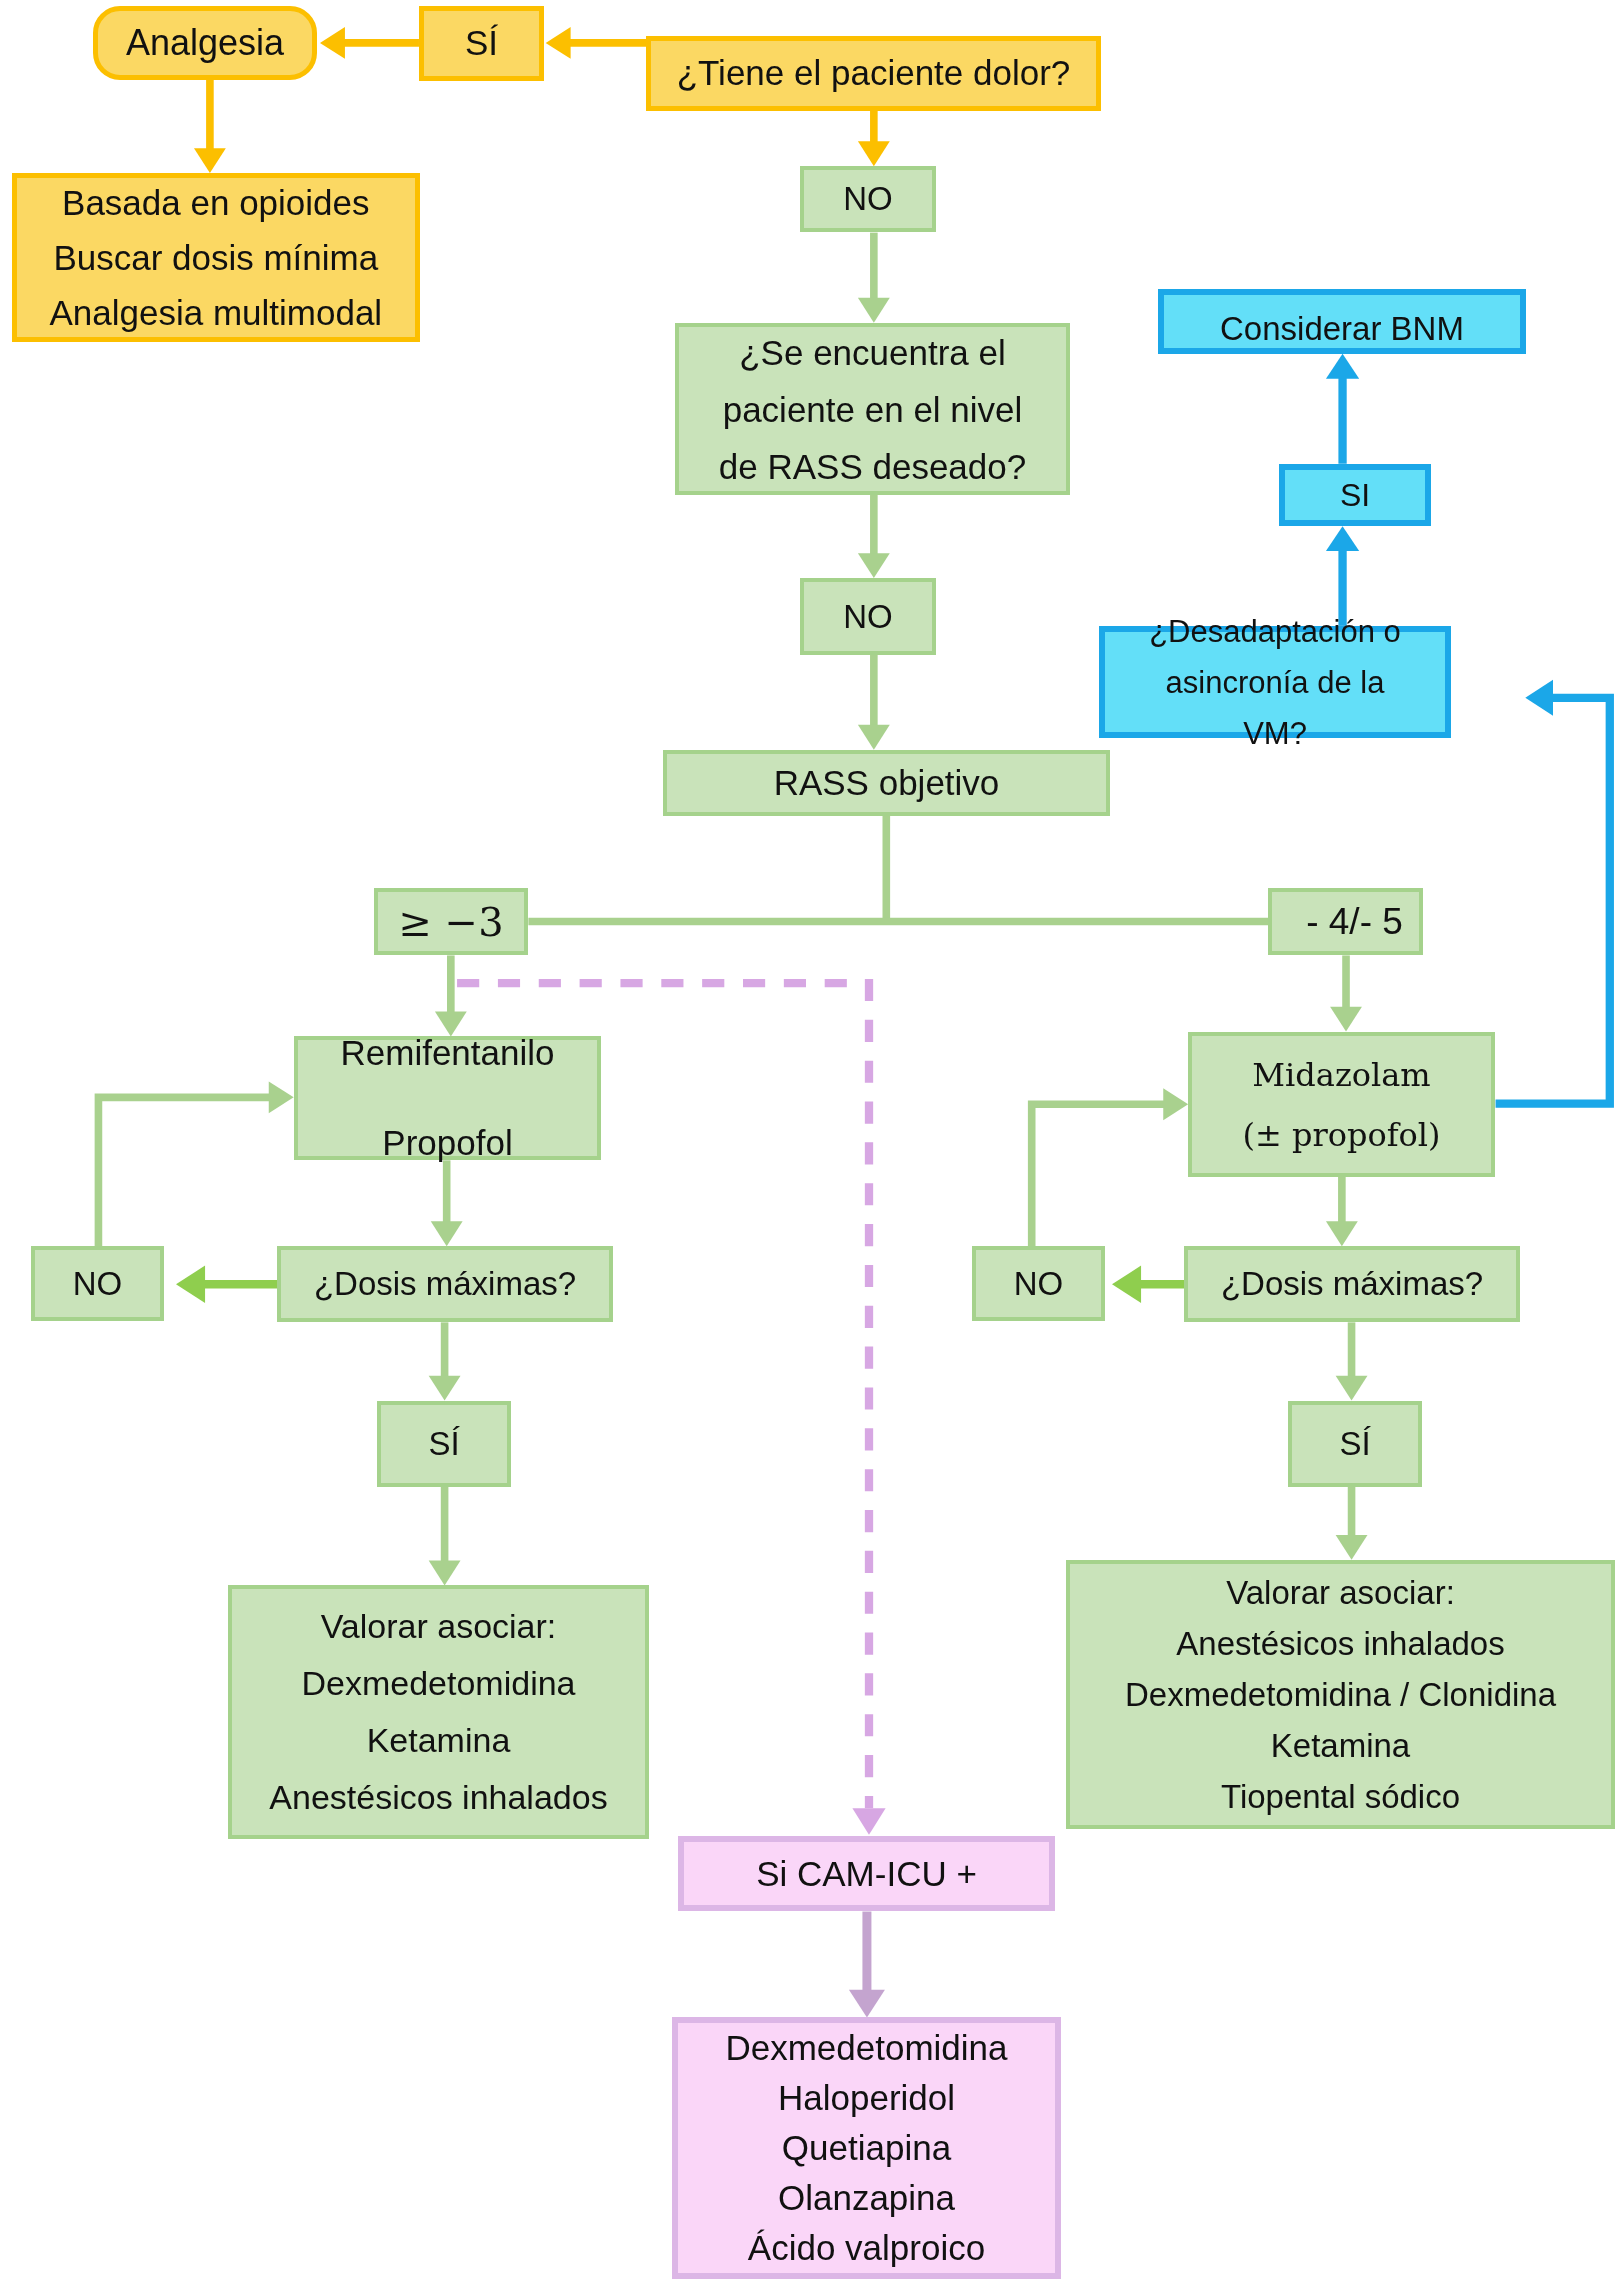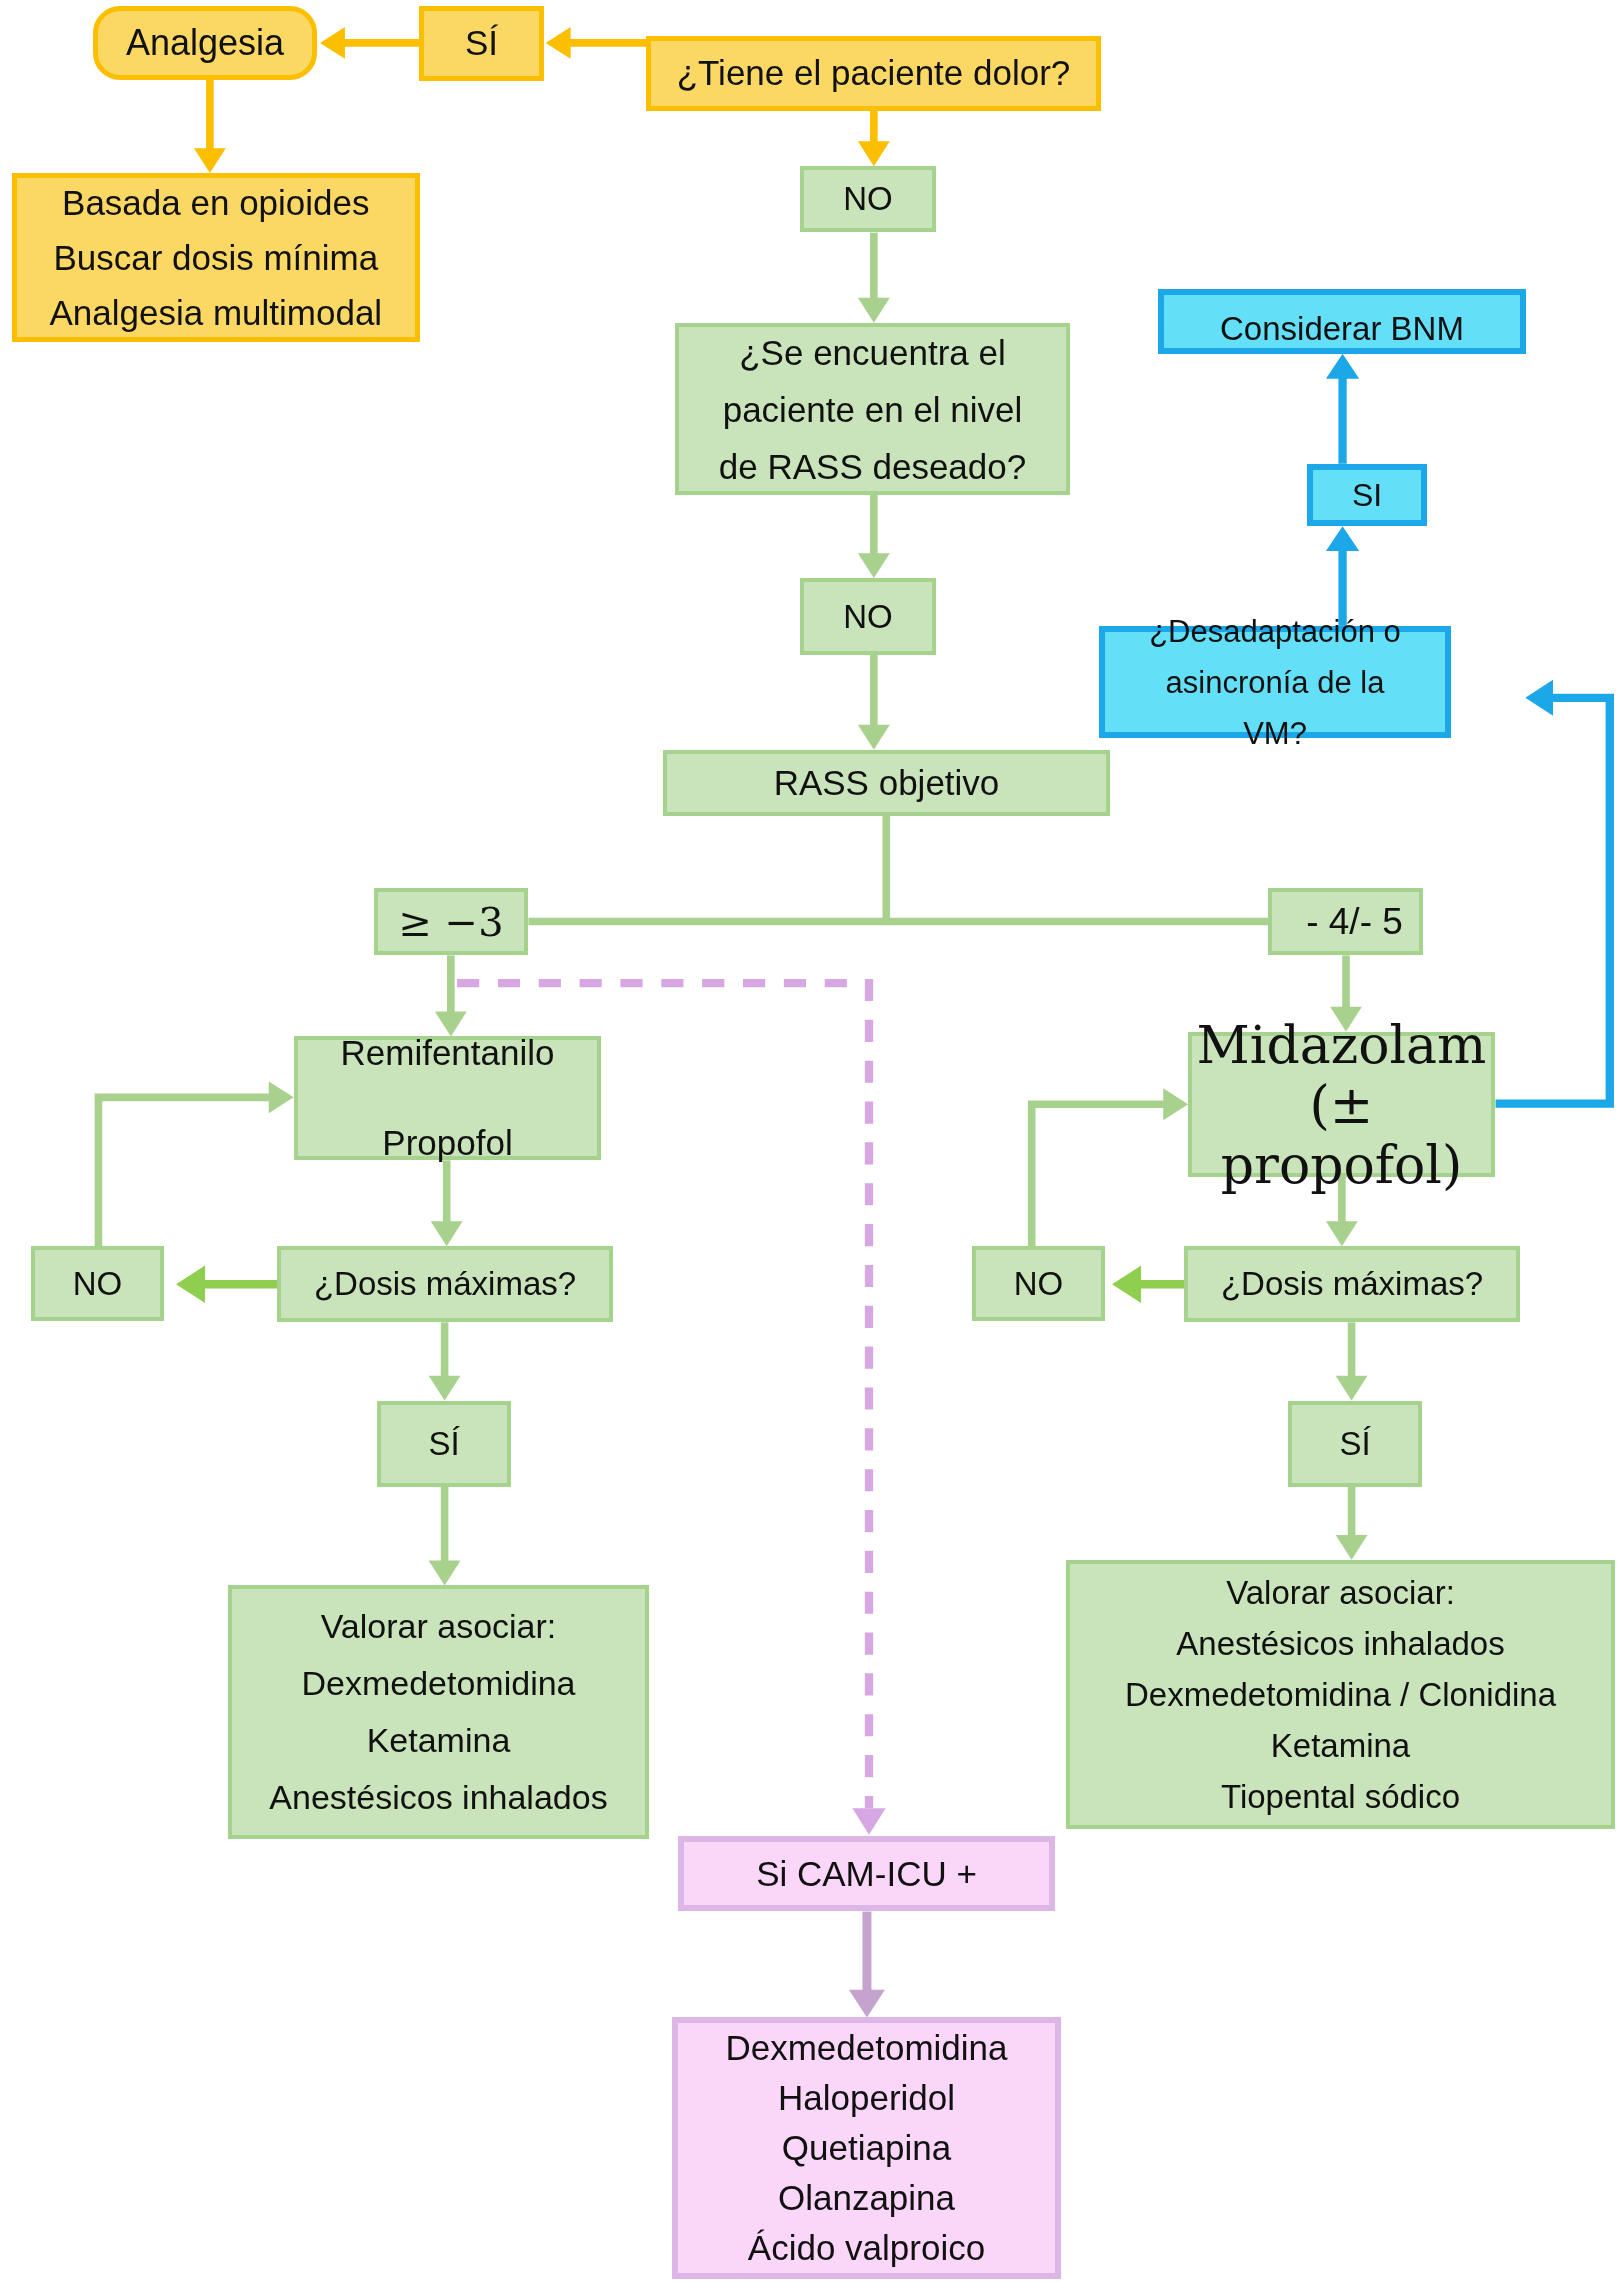--- a/index.html
+++ b/index.html
@@ -48,31 +48,31 @@
   .n-si-top{left:419px;top:5.5px;width:125px;height:75px;font-size:35px;}
   .n-tiene{left:646px;top:5.5px;width:455px;height:75px;font-size:35px;margin-top:30px;}
   .n-opioides{left:11.8px;top:173px;width:408px;height:169px;font-size:35px;line-height:55px;}
   .n-no1{left:800px;top:166px;width:136px;height:66px;font-size:33px;}
   .n-rassnivel{left:675px;top:323px;width:395px;height:172px;font-size:35px;line-height:57px;}
   .n-no2{left:800px;top:578px;width:136px;height:77px;font-size:33px;}
   .n-rassobj{left:663px;top:750px;width:447px;height:66px;font-size:35px;}
   .n-gte3{left:374px;top:888px;width:154px;height:67px;font-size:40px;font-family:"DejaVu Serif",serif;}
   .n-m45{left:1268px;top:888px;width:155px;height:67px;font-size:37px;padding-left:18px;}
   .n-remi{left:294px;top:1036px;width:307px;height:124px;font-size:35px;line-height:54px;gap:36px;}
-  .n-midaz{left:1188px;top:1032px;width:307px;height:145px;font-size:52px;line-height:60px;font-family:"DejaVu Serif",serif;}
+  .n-midaz{left:1188px;top:1032px;width:307px;height:145px;font-size:32px;line-height:60px;font-family:"DejaVu Serif",serif;}
   .n-dosisL{left:277px;top:1246px;width:336px;height:76px;font-size:33px;}
   .n-noL{left:31px;top:1246px;width:133px;height:75px;font-size:33px;}
   .n-siL{left:377px;top:1401px;width:134px;height:86px;font-size:33px;}
   .n-valorarL{left:228px;top:1585px;width:421px;height:254px;font-size:34px;line-height:57px;}
   .n-dosisR{left:1184px;top:1246px;width:336px;height:76px;font-size:33px;}
   .n-noR{left:972px;top:1246px;width:133px;height:75px;font-size:33px;}
   .n-siR{left:1288px;top:1401px;width:134px;height:86px;font-size:33px;}
   .n-valorarR{left:1066px;top:1560px;width:549px;height:269px;font-size:33px;line-height:51px;}
   .n-bnm{left:1158px;top:289px;width:368px;height:65px;font-size:33px;justify-content:flex-end;}
-  .n-sibnm{left:1307px;top:464px;width:120px;height:62px;font-size:32px;}
+  .n-sibnm{left:1279px;top:464px;width:152px;height:62px;font-size:32px;}
   .n-vm{left:1099px;top:626px;width:352px;height:112px;font-size:31px;line-height:51px;}
   .n-camicu{left:678px;top:1836px;width:377px;height:75px;font-size:35px;}
   .n-delirium{left:672px;top:2017px;width:389px;height:262px;font-size:35px;line-height:50px;}
 </style>
 </head>
 <body>
 
 <div class="canvas">
 
   <svg class="connectors" viewBox="0 0 2341 3299">

